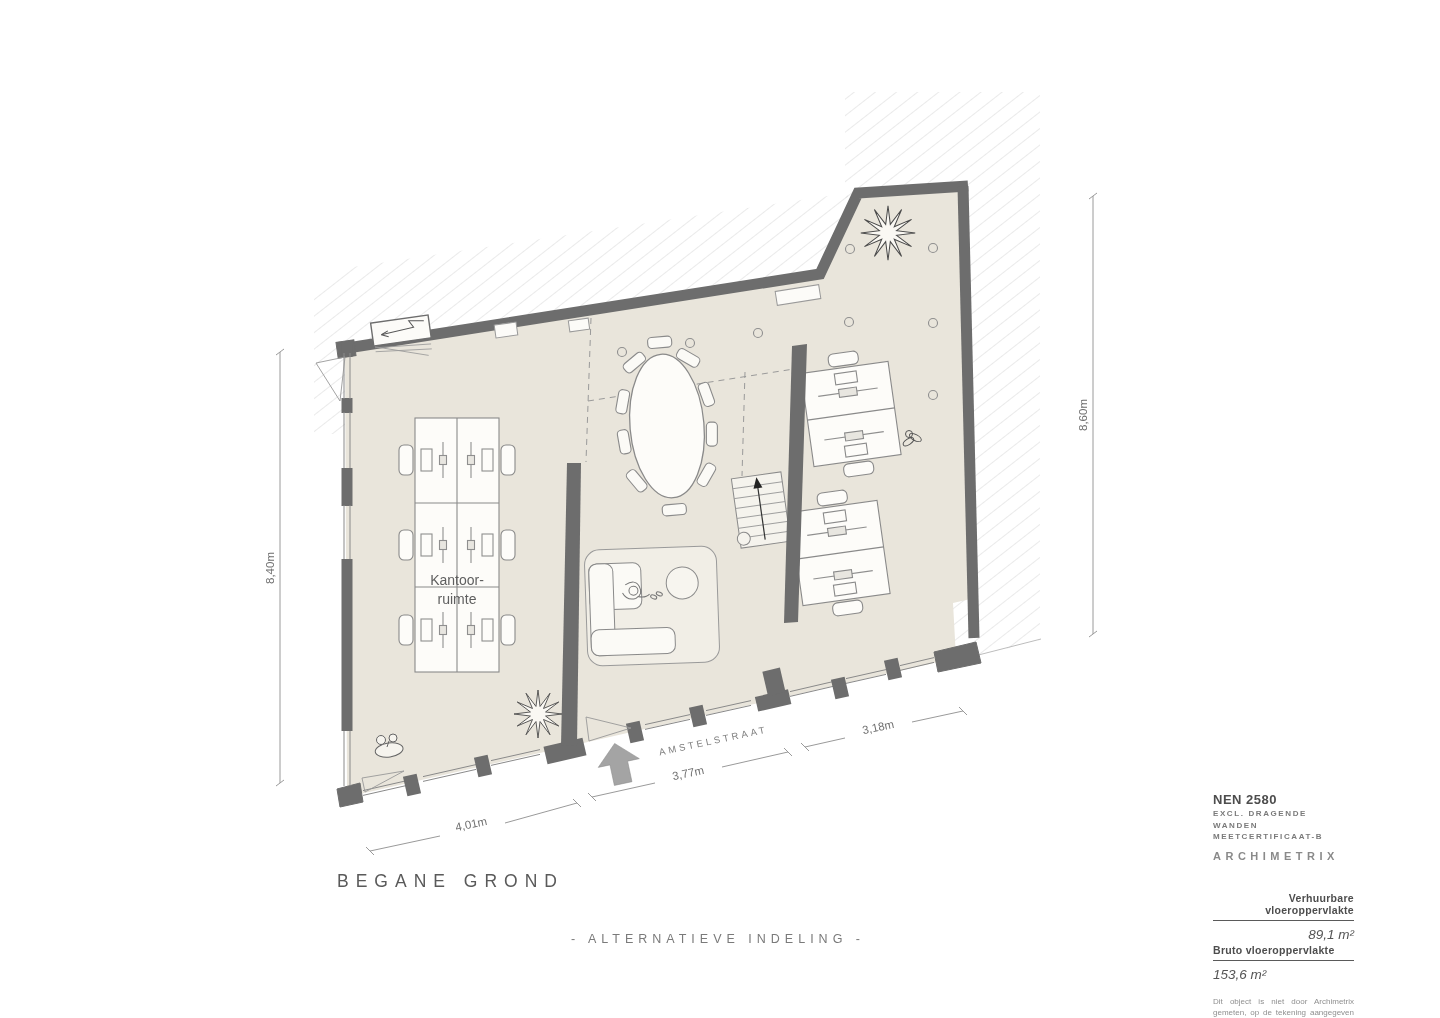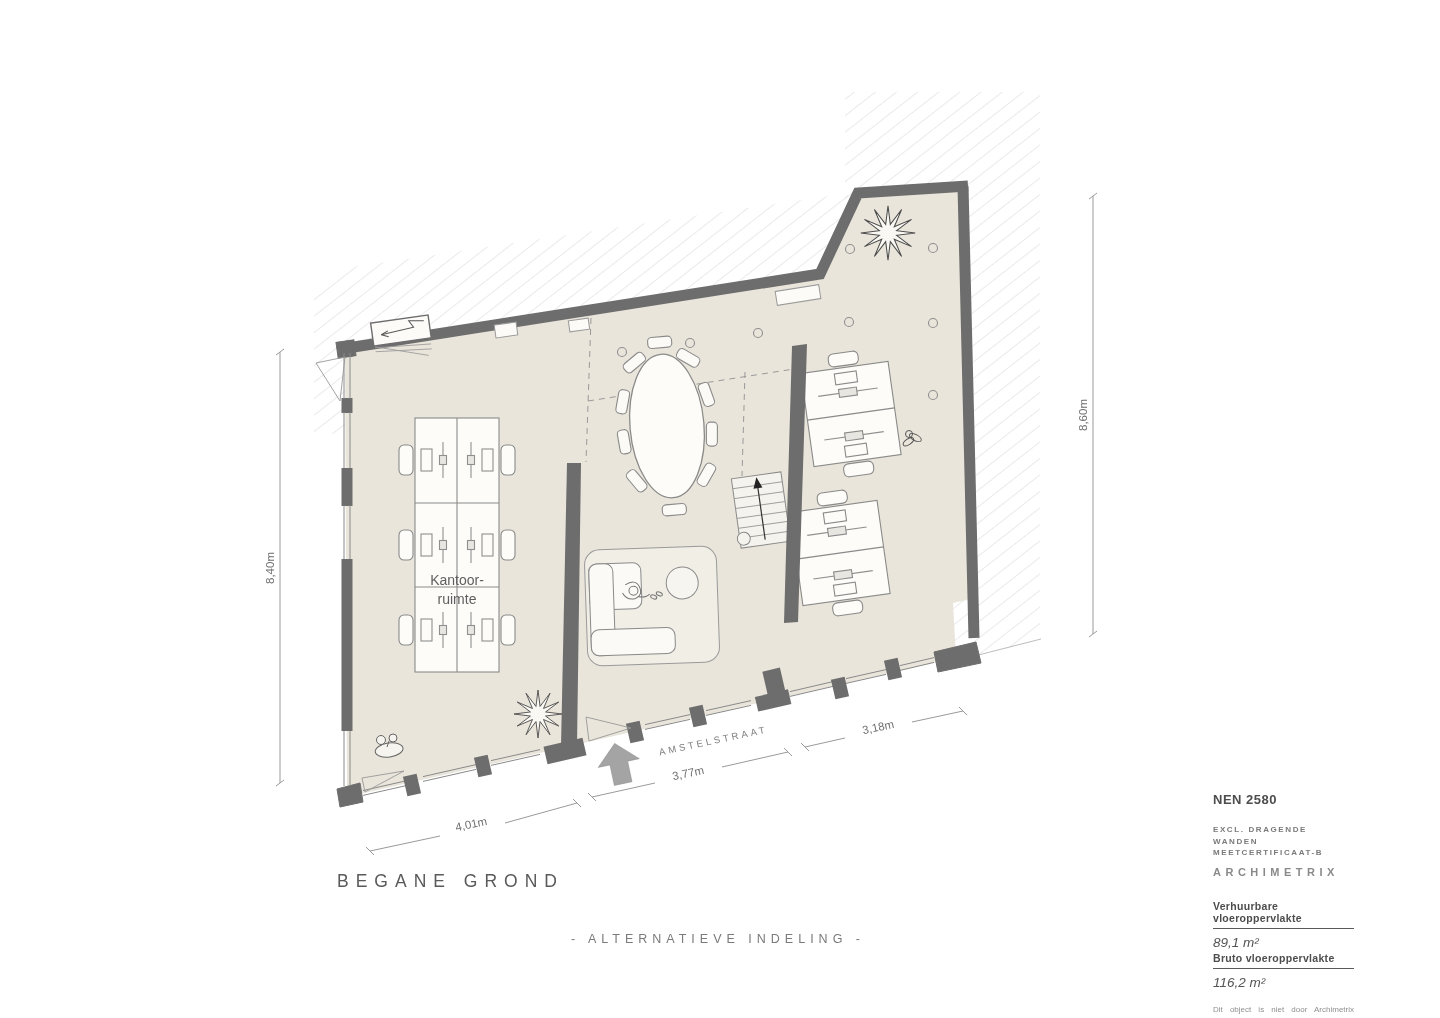--- a/index.html
+++ b/index.html
@@ -8,26 +8,26 @@
   svg{position:absolute;left:0;top:0;}
   
   .t-title{font-size:17.5px;letter-spacing:7px;fill:#5a5a5a;}
   .t-sub{font-size:12.5px;letter-spacing:5px;fill:#7a7a7a;}
   .t-room{font-size:14px;fill:#5f5f5f;}
   .t-dim{font-size:11.5px;fill:#6e6e6e;}
   .t-street{font-size:9.5px;letter-spacing:3px;fill:#7d7d7d;}
   
   .legend{position:absolute;left:1213px;top:792px;width:141px;color:#555;}
   .lg-title{font-size:13px;font-weight:bold;color:#4d4d4d;letter-spacing:.5px;}
-  .lg-sub{font-size:8px;letter-spacing:1.6px;color:#7a7a7a;margin-top:17px;line-height:1.45;font-weight:bold;}
+  .lg-sub{font-size:8px;letter-spacing:1.6px;color:#7a7a7a;margin-top:1px;line-height:1.45;font-weight:bold;}
   .lg-brand{font-size:11px;letter-spacing:4.5px;color:#8a8a8a;margin-top:7px;font-weight:bold;}
   .lg-label{font-size:10.5px;font-weight:bold;color:#4d4d4d;letter-spacing:.3px;}
   .lg-rule{border:0;border-top:1.3px solid #5a5a5a;margin:4px 0 6px 0;}
   .lg-value{font-size:13.5px;color:#555;font-style:italic;}
-  .lg-sec1{margin-top:22px;}
+  .lg-sec1{margin-top:30px;text-align:right;}
   .lg-sec2{margin-top:2px;}
   .lg-disc{font-size:8px;color:#8f8f8f;text-align:justify;line-height:1.4;margin-top:14px;}
 </style>
 </head>
 <body>
 
 <div class="canvas">
 <svg width="1440" height="1018" viewBox="0 0 1440 1018">
   <defs>
     <pattern id="hatch" width="13" height="13" patternUnits="userSpaceOnUse" patternTransform="rotate(52)">
@@ -308,17 +308,17 @@
   </div>
   <div class="lg-brand">ARCHIMETRIX</div>
   <div class="lg-sec1">
     <div class="lg-label">Verhuurbare vloeroppervlakte</div>
     <hr class="lg-rule">
     <div class="lg-value">89,1 m²</div>
   </div>
   <div class="lg-sec2">
     <div class="lg-label">Bruto vloeroppervlakte</div>
     <hr class="lg-rule">
-    <div class="lg-value">116,2 m²</div>
+    <div class="lg-value">153,6 m²</div>
   </div>
   <div class="lg-disc">Dit object is niet door Archimetrix gemeten, op de tekening aangegeven maten zijn circa-maten.</div>
 </div>
 </div>
 
 </body></html>

